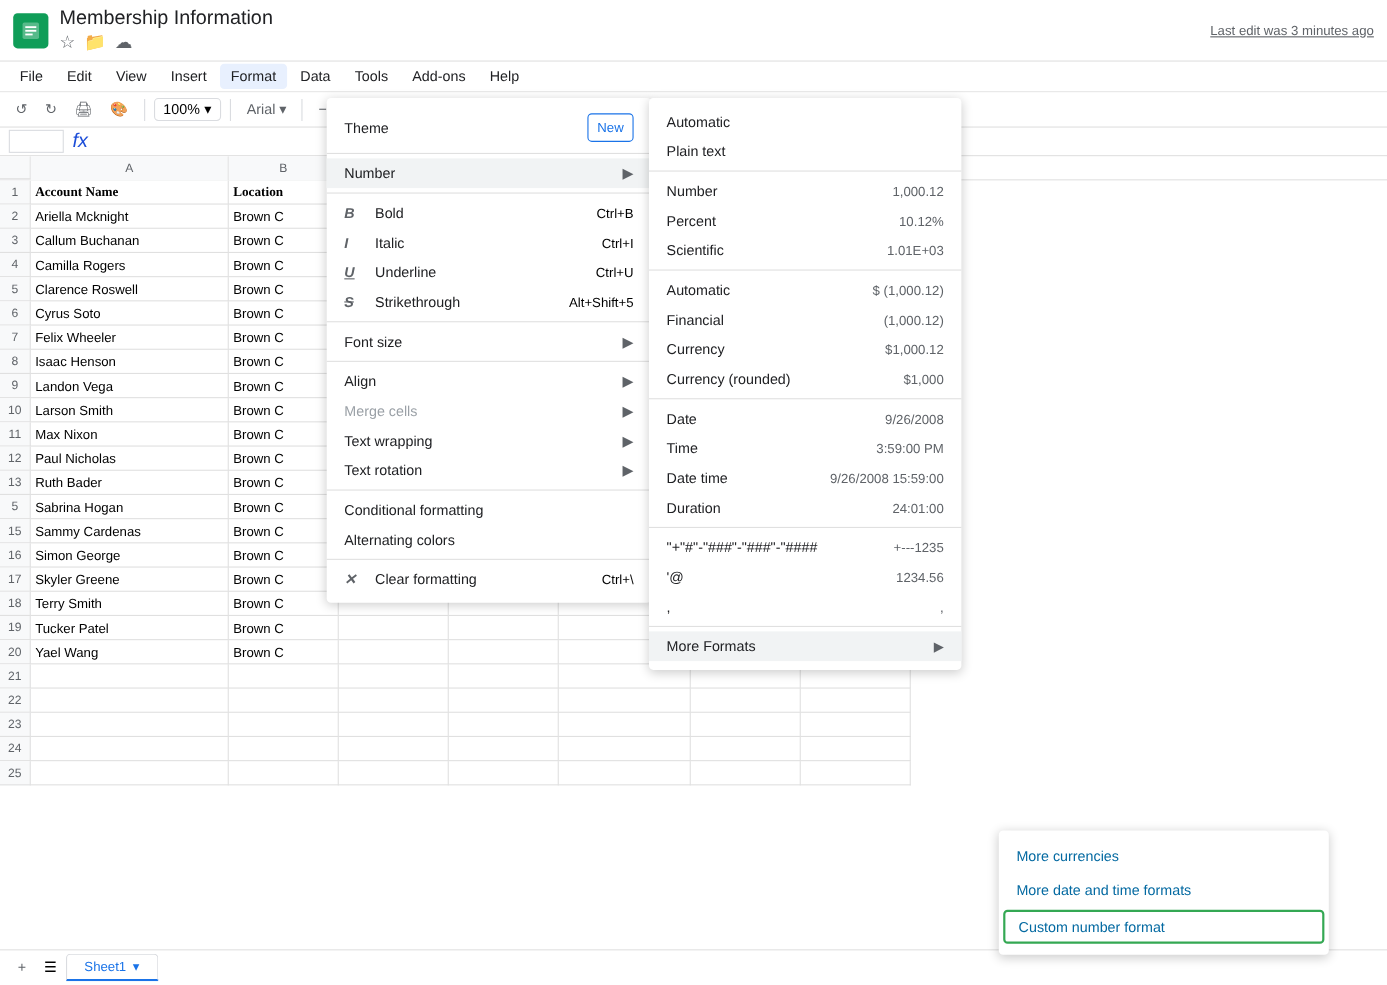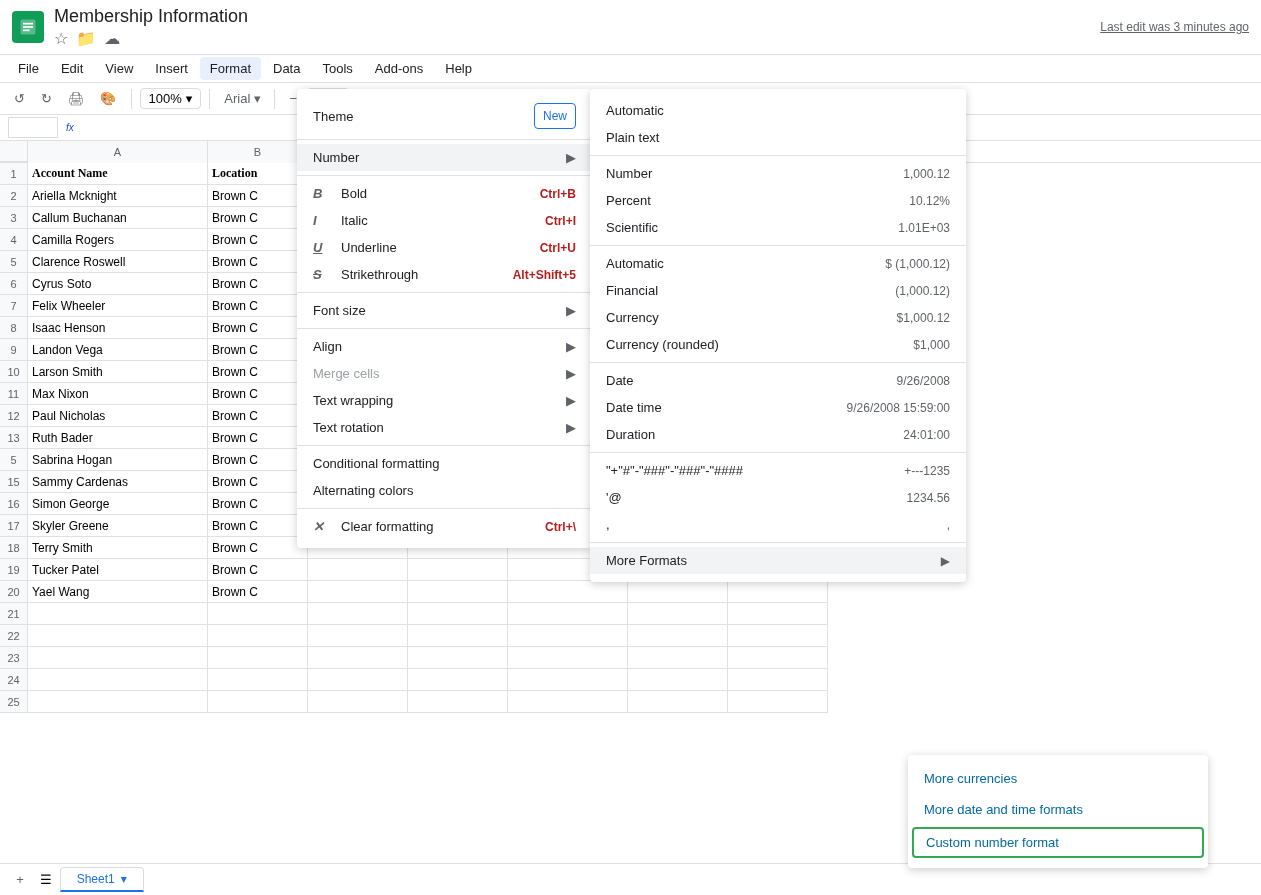--- a/index.html
+++ b/index.html
@@ -22,21 +22,21 @@
 
     
     #toolbar { display: flex; align-items: center; padding: 4px 8px; gap: 4px; border-bottom: 1px solid #e0e0e0; background: #fff; flex-wrap: nowrap; }
     .toolbar-btn { padding: 4px 6px; border-radius: 4px; cursor: pointer; color: #5f6368; font-size: 13px; border: none; background: transparent; display: flex; align-items: center; gap: 2px; }
     .toolbar-sep { width: 1px; height: 20px; background: #dadce0; margin: 0 4px; }
     .zoom-btn { border: 1px solid #dadce0; border-radius: 4px; padding: 2px 8px; background: #fff; cursor: pointer; display: flex; align-items: center; gap: 4px; }
 
     
     #formula-bar { display: flex; align-items: center; padding: 2px 8px; border-bottom: 1px solid #e0e0e0; gap: 8px; }
     #cell-ref { width: 50px; border: 1px solid #dadce0; padding: 2px 4px; font-size: 13px; text-align: center; }
-    #fx-label { color: #1d4ed8; font-size: 10px; font-style: italic; }
+    #fx-label { color: #1d4ed8; font-size: 18px; font-style: italic; }
     #formula-input { flex: 1; border: none; outline: none; font-size: 13px; }
 
     
     #sheet-container { display: flex; flex-direction: column; overflow: hidden; height: calc(895px - 140px); }
     #sheet { display: flex; flex: 1; overflow: hidden; }
     #row-headers { display: flex; flex-direction: column; width: 28px; flex-shrink: 0; }
     .row-header { height: 22px; border-right: 1px solid #e0e0e0; border-bottom: 1px solid #e0e0e0; display: flex; align-items: center; justify-content: center; font-size: 11px; color: #5f6368; background: #f8f9fa; flex-shrink: 0; }
     .col-header-row { display: flex; height: 22px; border-bottom: 1px solid #e0e0e0; }
     .col-header-corner { width: 28px; flex-shrink: 0; background: #f8f9fa; border-right: 1px solid #e0e0e0; border-bottom: 1px solid #e0e0e0; }
     .col-header { height: 22px; border-right: 1px solid #e0e0e0; display: flex; align-items: center; justify-content: center; font-size: 11px; color: #5f6368; background: #f8f9fa; flex-shrink: 0; }
@@ -58,26 +58,26 @@
     .sheet-tab { padding: 4px 16px; border: 1px solid #dadce0; border-radius: 4px 4px 0 0; background: #fff; cursor: pointer; font-size: 12px; display: flex; align-items: center; gap: 6px; }
     .sheet-tab.active { border-bottom: 2px solid #1a73e8; color: #1a73e8; font-weight: 500; }
 
     
     #format-menu { position: absolute; top: 89px; left: 297px; width: 295px; background: #fff; box-shadow: 0 2px 10px rgba(0,0,0,0.2); border-radius: 4px; z-index: 100; padding: 8px 0; }
     .menu-divider { height: 1px; background: #e0e0e0; margin: 4px 0; }
     .dropdown-item { display: flex; align-items: center; padding: 6px 16px; cursor: pointer; color: #202124; position: relative; }
     .dropdown-item.disabled { color: #9aa0a6; cursor: default; }
     .dropdown-item .item-icon { width: 20px; margin-right: 8px; color: #5f6368; font-weight: bold; font-style: italic; }
     .dropdown-item .item-label { flex: 1; }
-    .dropdown-item .item-shortcut { color: #b91c1c; font-size: 12px; margin-left: auto; font-weight: bold; }
+    .dropdown-item .item-shortcut { color: #000000; font-size: 12px; margin-left: auto; }
     .dropdown-item .item-arrow { color: #5f6368; margin-left: auto; }
     .theme-new { border: 1px solid #1a73e8; color: #1a73e8; border-radius: 4px; padding: 5px 8px; font-size: 12px; margin-left: 8px; }
 
     
-    #number-submenu { position: absolute; top: 89px; left: 590px; width: 376px; background: #fff; box-shadow: 0 2px 10px rgba(0,0,0,0.2); border-radius: 4px; z-index: 101; padding: 8px 0; }
+    #number-submenu { position: absolute; top: 89px; left: 590px; width: 284px; background: #fff; box-shadow: 0 2px 10px rgba(0,0,0,0.2); border-radius: 4px; z-index: 101; padding: 8px 0; }
     .number-item { display: flex; align-items: center; padding: 6px 16px; cursor: pointer; }
     .number-label { flex: 1; color: #202124; }
     .number-example { color: #5f6368; font-size: 12px; }
     .number-divider { height: 1px; background: #e0e0e0; margin: 4px 0; }
 
     
     #more-formats-submenu { position: absolute; top: 755px; left: 908px; width: 300px; background: #fff; box-shadow: 0 2px 10px rgba(0,0,0,0.2); border-radius: 4px; z-index: 102; padding: 8px 0; }
     .more-format-item { padding: 8px 16px; cursor: pointer; color: #0369a1; }
     .more-format-item.highlighted { border: 2px solid #34a853; border-radius: 4px; margin: 2px 4px; padding: 6px 12px; }
 
@@ -585,20 +585,24 @@
   <div class="number-item">
     <span class="number-label">Currency (rounded)</span>
     <span class="number-example">$1,000</span>
   </div>
   <div class="number-divider"></div>
   <div class="number-item">
     <span class="number-label">Date</span>
     <span class="number-example">9/26/2008</span>
   </div>
   <div class="number-item">
+    <span class="number-label">Time</span>
+    <span class="number-example">3:59:00 PM</span>
+  </div>
+  <div class="number-item">
     <span class="number-label">Date time</span>
     <span class="number-example">9/26/2008 15:59:00</span>
   </div>
   <div class="number-item">
     <span class="number-label">Duration</span>
     <span class="number-example">24:01:00</span>
   </div>
   <div class="number-divider"></div>
   <div class="number-item">
     <span class="number-label">"+"#"-"###"-"###"-"####</span>

